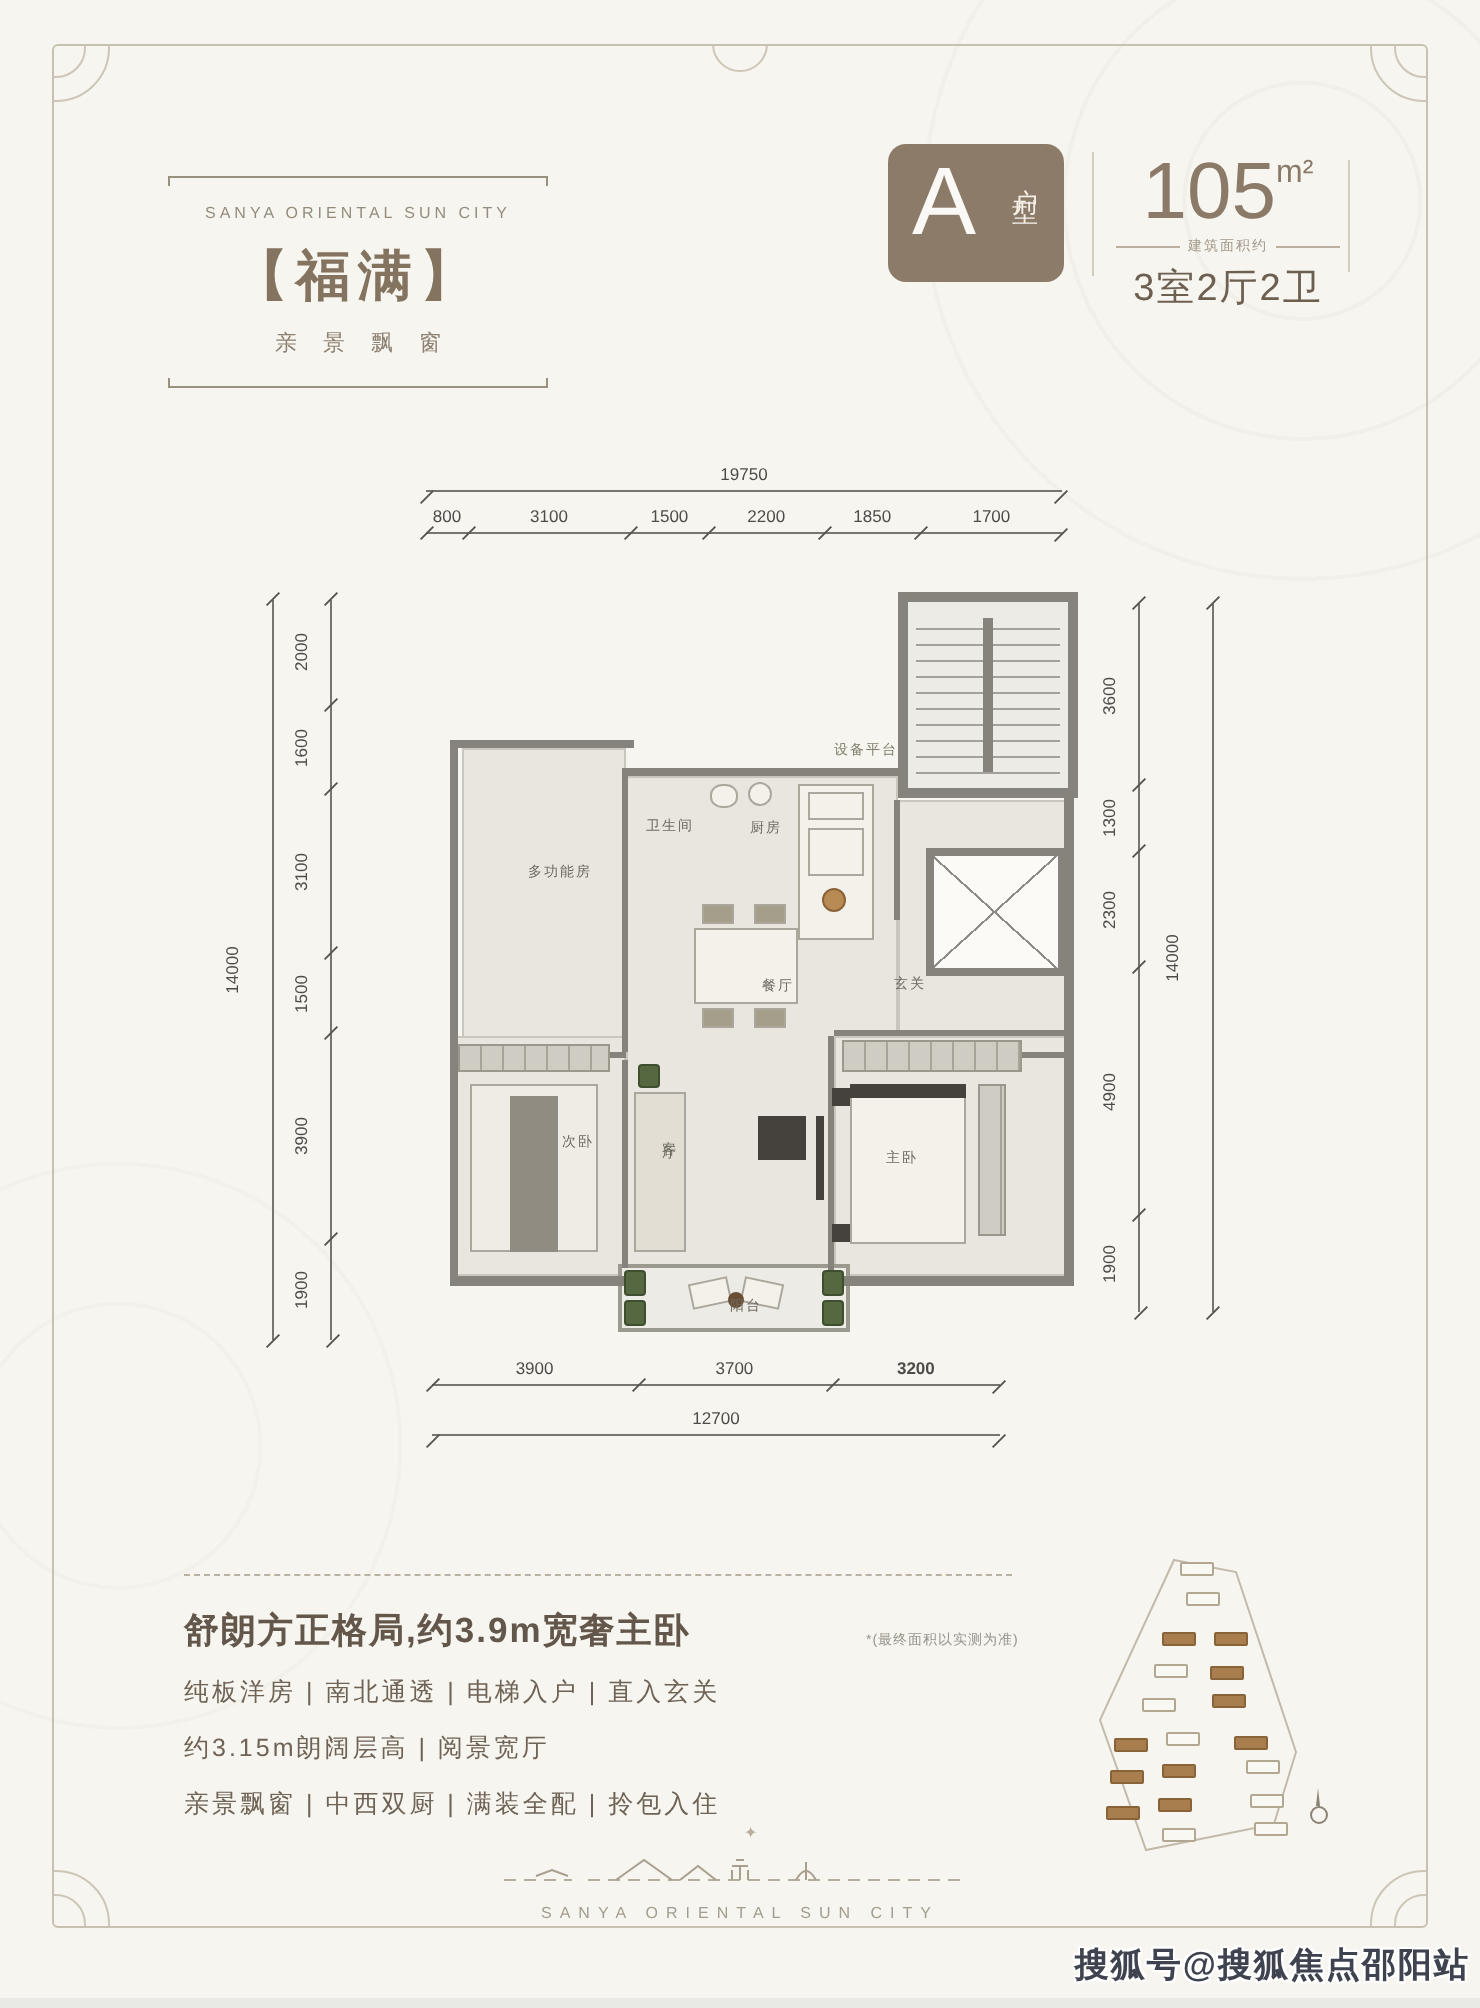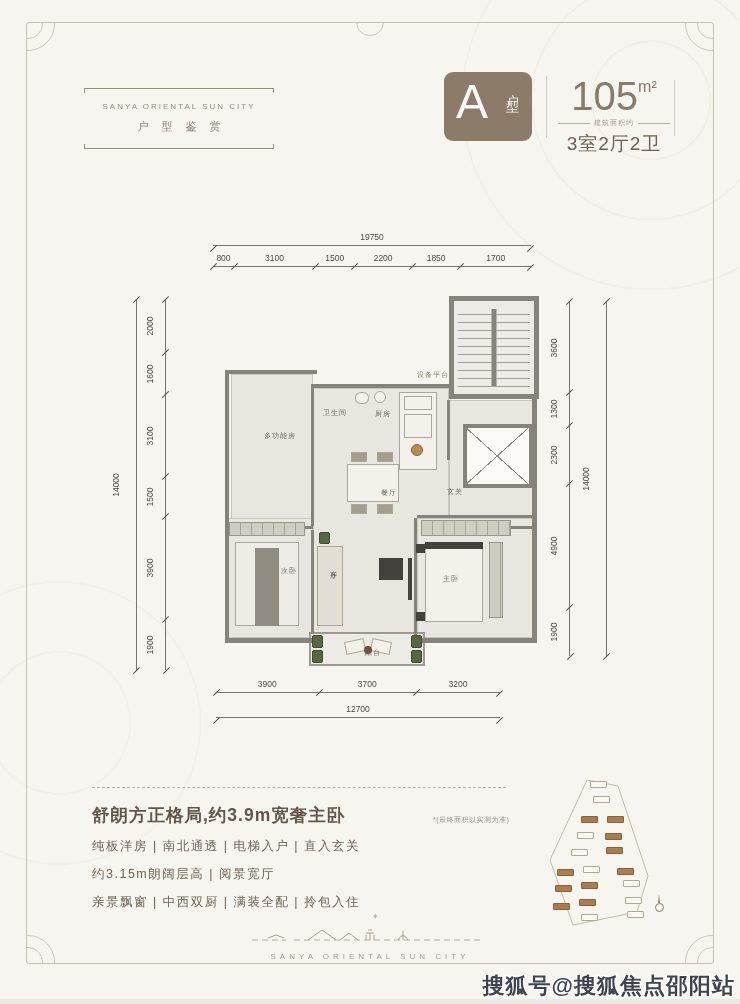--- a/index.html
+++ b/index.html
@@ -94,41 +94,42 @@
   .site svg{position:absolute;left:0;top:0;}
   .bld{position:absolute;width:15px;height:5px;background:#faf8f2;border:1px solid #b2a791;border-radius:1px;}
   .bld.hl{background:#a87e4f;border-color:#8a6238;}
   .compass{position:absolute;left:114px;top:118px;width:10px;height:16px;}
   .compass::before{content:"";position:absolute;left:4px;top:0;width:2px;height:9px;background:#8a8375;clip-path:polygon(50% 0,100% 100%,0 100%);}
   .compass::after{content:"";position:absolute;left:1px;top:9px;width:7px;height:7px;border:1px solid #8a8375;border-radius:50%;}
   
   .foot-art{position:absolute;left:248px;top:918px;width:244px;height:30px;}
   .foot-star{position:absolute;left:372px;top:912px;font-size:8px;color:#b7ae9c;}
   .foot-en{position:absolute;left:0;right:0;top:952px;text-align:center;font-size:8px;letter-spacing:4px;color:#a39d90;}
-  .watermark{position:absolute;right:5px;top:971px;font-size:22px;font-weight:700;color:#3f4350;letter-spacing:1px;
+  .watermark{position:absolute;right:5px;top:971px;font-size:17px;font-weight:700;color:#3f4350;letter-spacing:1px;
     text-shadow:-1px -1px 0 #fff,1px -1px 0 #fff,-1px 1px 0 #fff,1px 1px 0 #fff,0 0 3px #fff;}
   .bottom-strip{position:absolute;left:0;bottom:0;width:100%;height:5px;background:#e9e9e6;}
 </style>
 </head>
 <body>
 
 <div class="page">
 
   <div class="frame">
     <div class="corner"></div>
     <div class="corner tr"></div>
     <div class="corner bl"></div>
     <div class="corner br"></div>
     <div class="top-orn"></div>
   </div>
 
   <div class="logo">
     <div class="rule"></div>
     <div class="logo-en">SANYA ORIENTAL SUN CITY</div>
-    <div class="logo-sub">户型鉴赏</div>
+    <div class="logo-title">【福满】</div>
+    <div class="logo-sub">亲景飘窗</div>
     <div class="rule b"></div>
   </div>
 
   <div class="badge">
     <span class="letter">A</span>
     <span class="tp">户型</span>
   </div>
   <div class="vdiv" style="left:546px;top:76px;height:62px;"></div>
   <div class="unit-info">
     <div class="area-row"><span>105</span><span class="u">m²</span></div>
@@ -214,21 +215,21 @@
     </div>
 
   <div class="hchain" style="left:216px;top:678px;width:284px;">
 
   <div class="hseg" style="flex-grow: 3900;">
         <span>3900</span>
       </div>
       <div class="hseg" style="flex-grow: 3700;">
         <span>3700</span>
       </div>
-      <div class="hseg" style="flex-grow: 3200;">
+      <div class="hseg" style="flex-grow: 3200; font-weight: bold;">
         <span>3200</span>
       </div>
     </div>
   <div class="htotal" style="left:216px;top:702px;width:284px;">
       <span>12700</span>
     </div>
 
   <div class="plan">
 
     <div class="fl" style="left:20px;top:78px;width:82px;height:152px;"></div>

